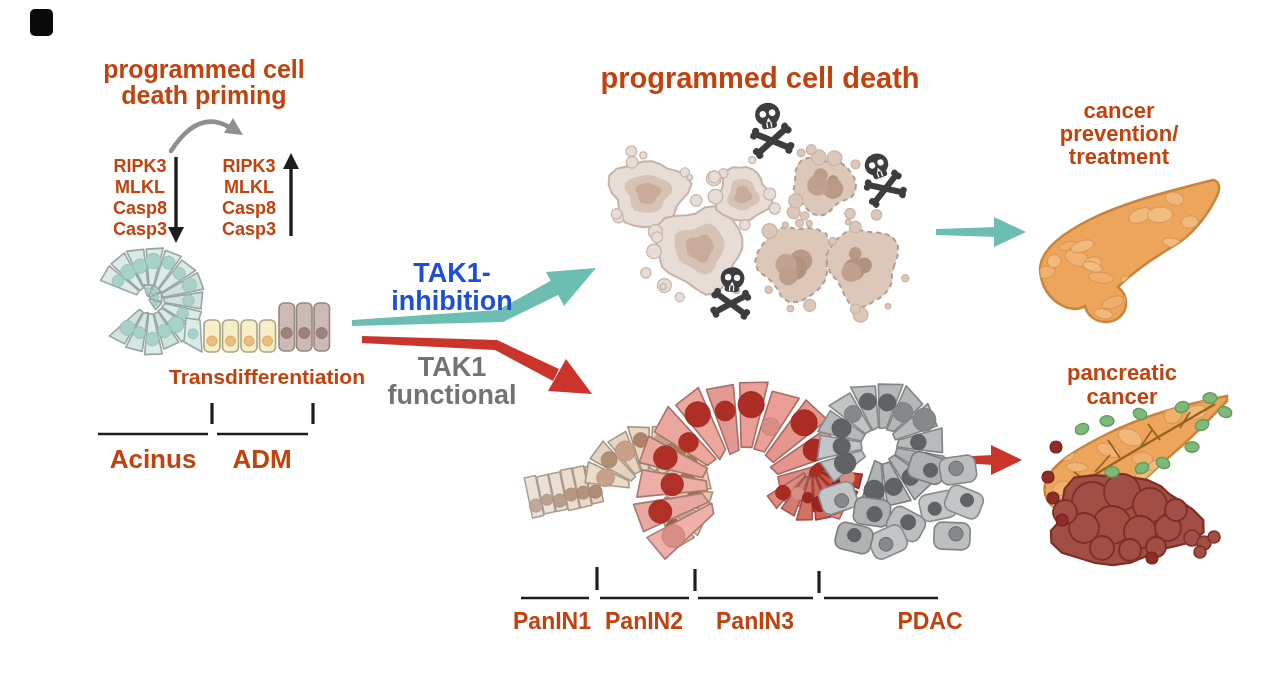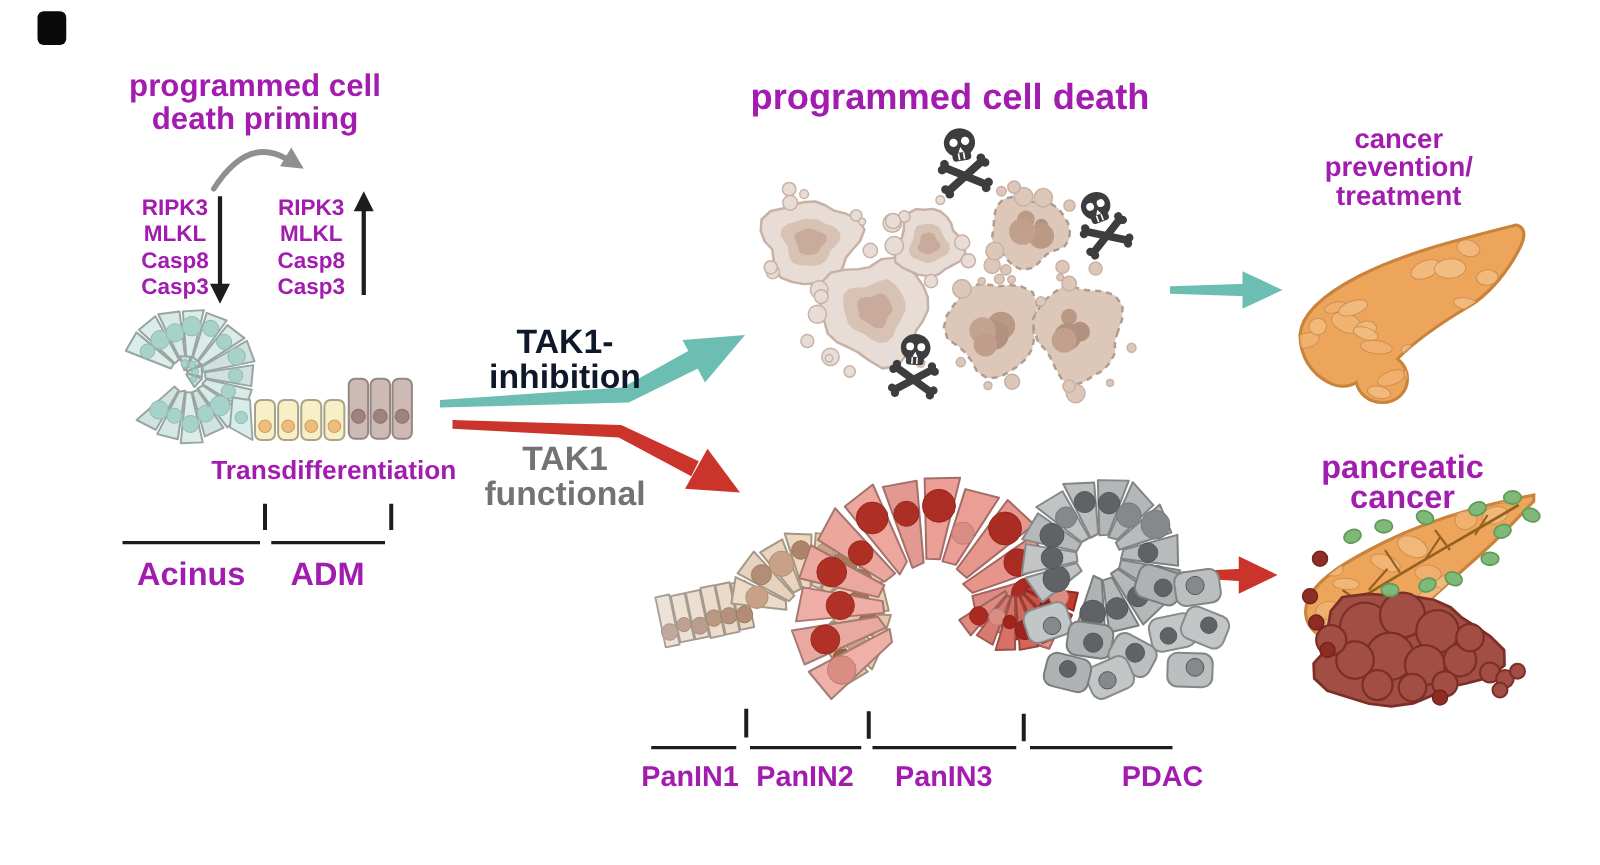--- a/index.html
+++ b/index.html
@@ -1,29 +1,29 @@
 <!DOCTYPE html>
 <html><head>
 <meta charset="utf-8">
 <style>
   html,body{margin:0;padding:0;background:#fff;}
   #canvas{position:relative;width:1280px;height:692px;background:#fff;overflow:hidden;
           font-family:"Liberation Sans", sans-serif;}
   #art{position:absolute;left:0;top:0;}
   .lbl{position:absolute;transform:translateX(-50%);text-align:center;font-weight:700;
-       color:#a21caf;white-space:nowrap;}
+       color:#c2410c;white-space:nowrap;}
   .t-priming{font-size:25px;line-height:26px;}
   .t-genes{font-size:18px;line-height:21px;}
   .t-transdiff{font-size:21px;}
   .t-seg{font-size:26px;}
-  .t-teal{font-size:27px;line-height:28px;color:#0f172a;}
+  .t-teal{font-size:27px;line-height:28px;color:#1d4ed8;}
   .t-red{font-size:27px;line-height:28px;color:#737373;}
   .t-pcd{font-size:29px;}
   .t-outcome{font-size:22px;line-height:23px;}
-  .t-outcome2{font-size:26px;line-height:24px;}
+  .t-outcome2{font-size:22px;line-height:24px;}
   .t-stage{font-size:23px;}
   #corner-mark{position:absolute;left:30px;top:9px;width:23px;height:27px;background:#0a0a0a;border-radius:5px;}
 </style>
 </head>
 <body>
 
 <div id="canvas">
 
   <div id="corner-mark"></div>
 

